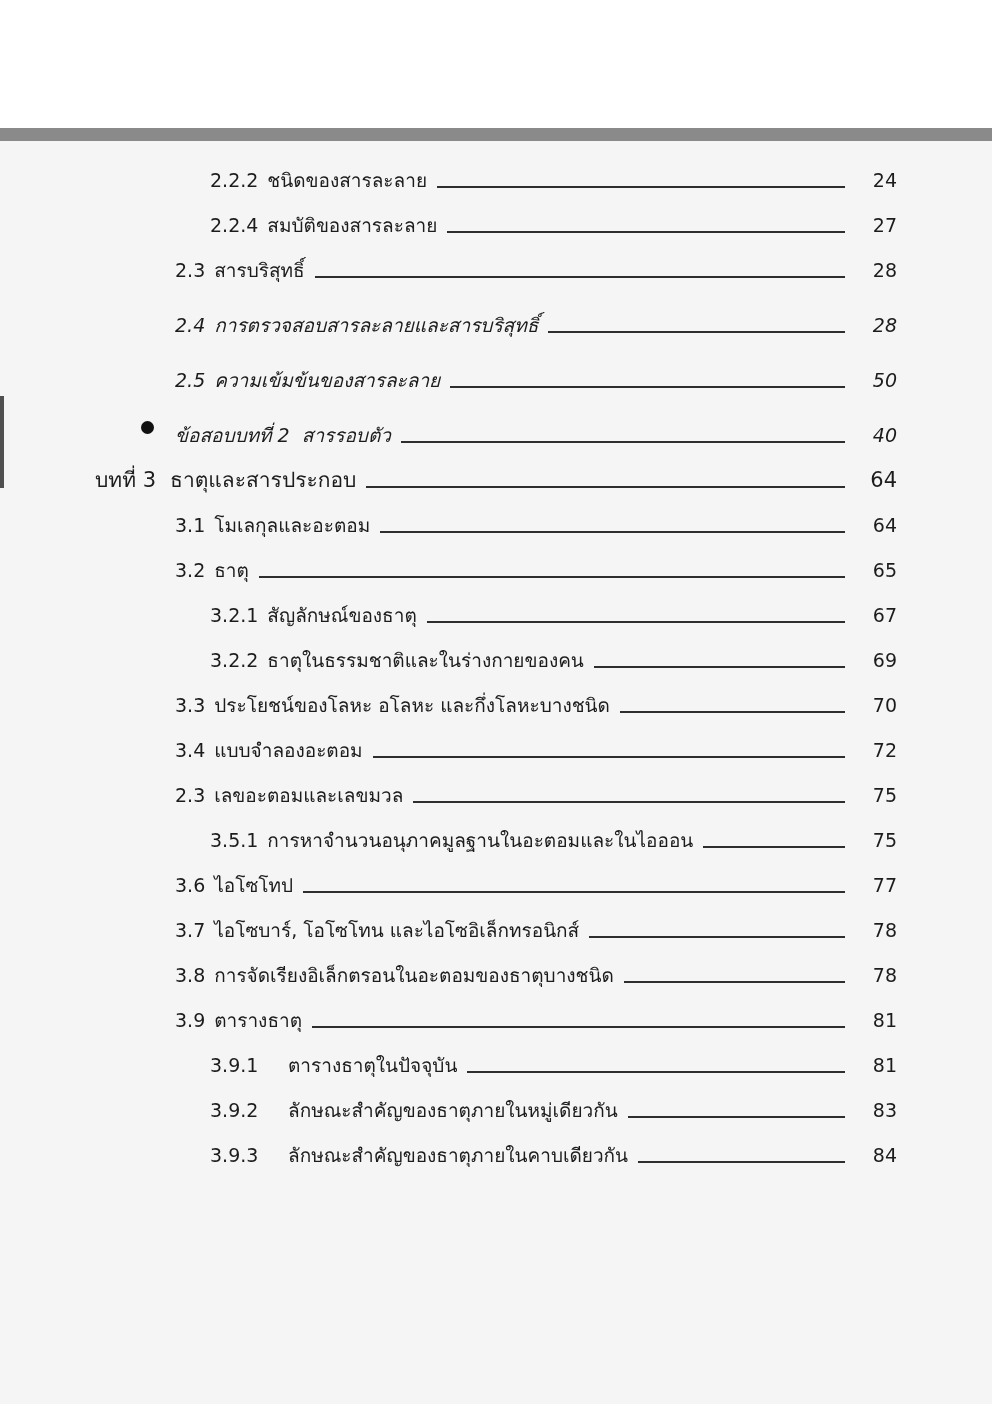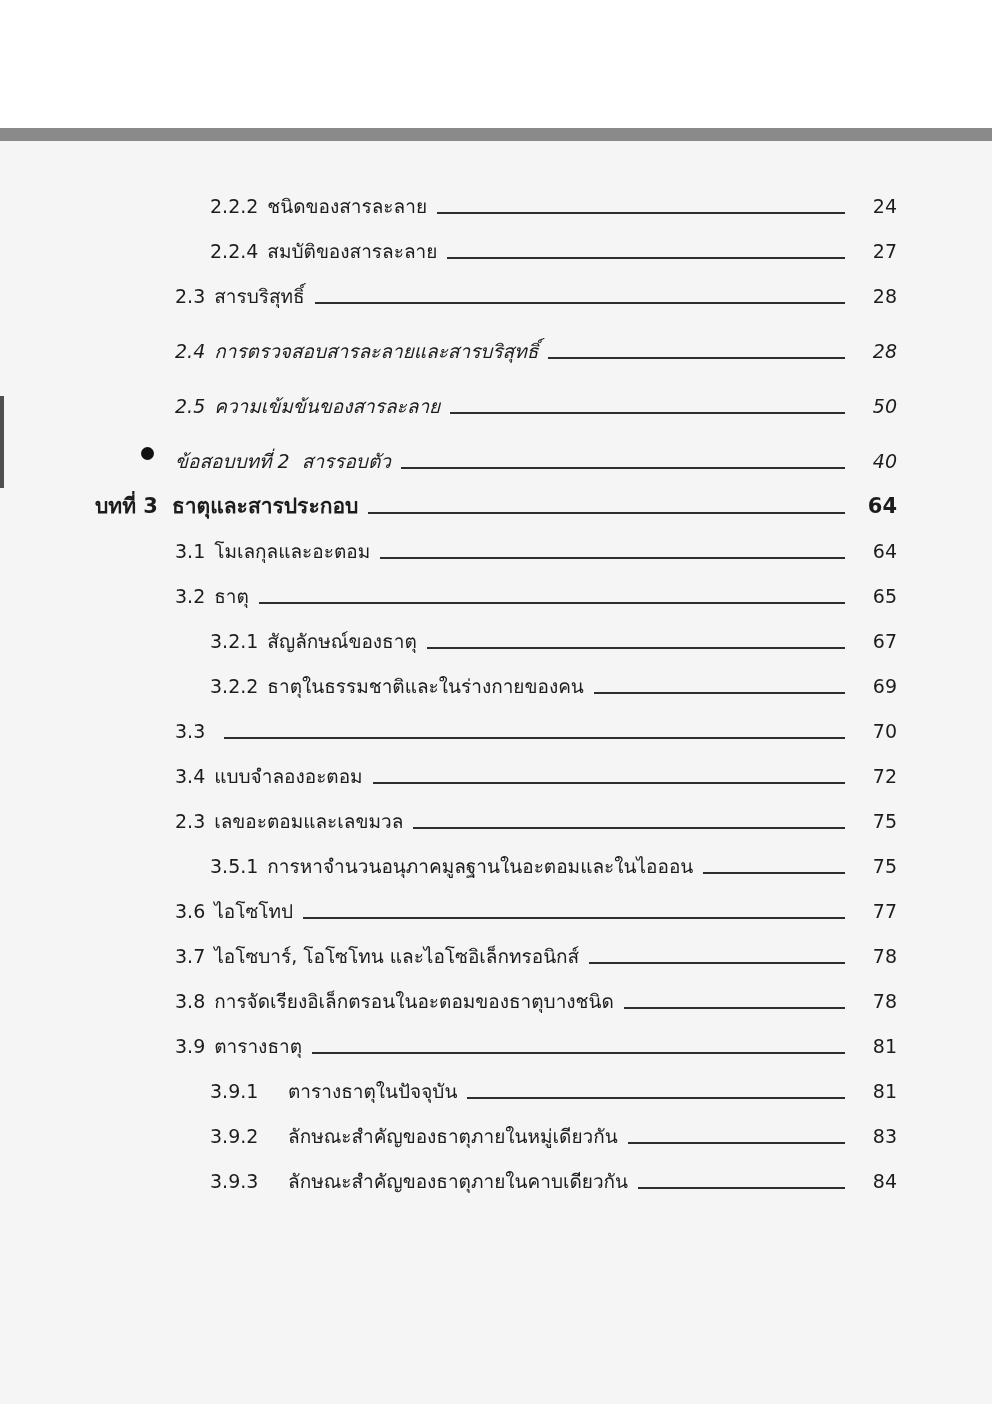--- a/index.html
+++ b/index.html
@@ -25,33 +25,33 @@
     width: 100%; height: 13px;
     background: #8a8a8a;
   }
   #side-tab {
     position: absolute; top: 396px; left: 0;
     width: 4px; height: 92px;
     background: #4f4f4f;
   }
   #toc {
     position: absolute;
-    top: 174px; left: 95px;
+    top: 148px; left: 95px;
     width: 802px;
   }
   .row {
     display: flex;
     align-items: flex-end;
     height: 45px;
     font-size: 19px;
     line-height: 1.25;
     white-space: pre;
   }
   .row.extra-space { margin-top: 10px; font-style: italic; }
-  .row.lv-chapter { font-weight: bold; font-size: 21px; }
+  .row.lv-chapter { font-weight: normal; font-size: 21px; }
   .row.lv-section { padding-left: 80px; }
   .row.lv-sub     { padding-left: 115px; }
   .row.lv-bullet  { padding-left: 46px; }
   .num { margin-right: 9px; }
   .lv-chapter .num { margin-right: 14px; }
   .row.wide .num { width: 78px; margin-right: 0; }
   .bullet-wrap {
     width: 34px;
     display: flex;
     align-items: center;
@@ -160,20 +160,21 @@
       <div class="row lv-sub">
     
     <span class="num">3.2.2</span>
     <span class="title">ธาตุในธรรมชาติและในร่างกายของคน</span>
     <span class="leader"></span>
     <span class="pagenum">69</span>
   </div>
       <div class="row lv-section">
     
     <span class="num">3.3</span>
+    <span class="title">ประโยชน์ของโลหะ อโลหะ และกึ่งโลหะบางชนิด</span>
     <span class="leader"></span>
     <span class="pagenum">70</span>
   </div>
       <div class="row lv-section">
     
     <span class="num">3.4</span>
     <span class="title">แบบจำลองอะตอม</span>
     <span class="leader"></span>
     <span class="pagenum">72</span>
   </div>

